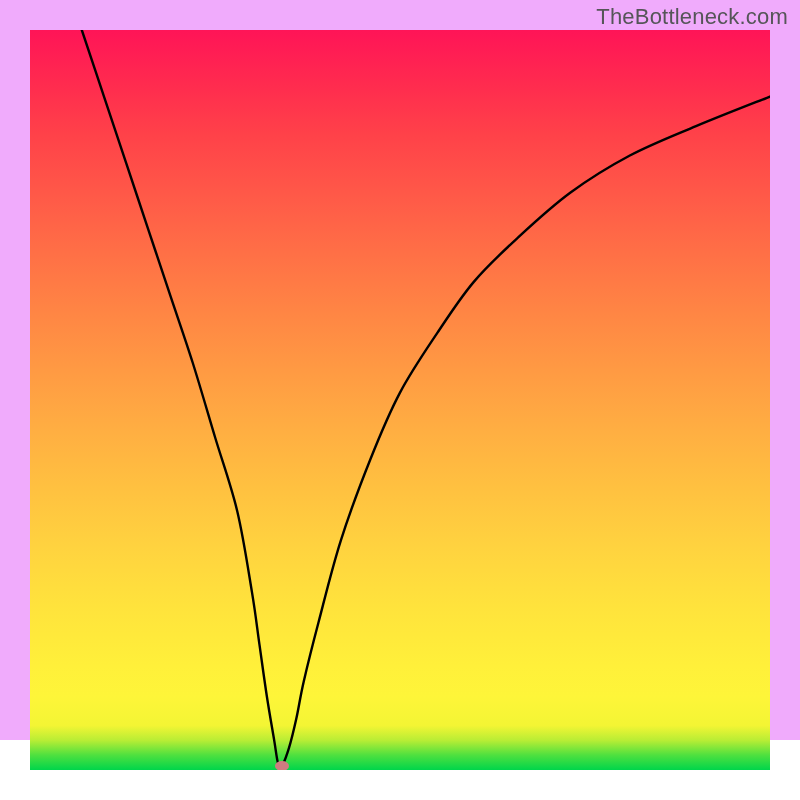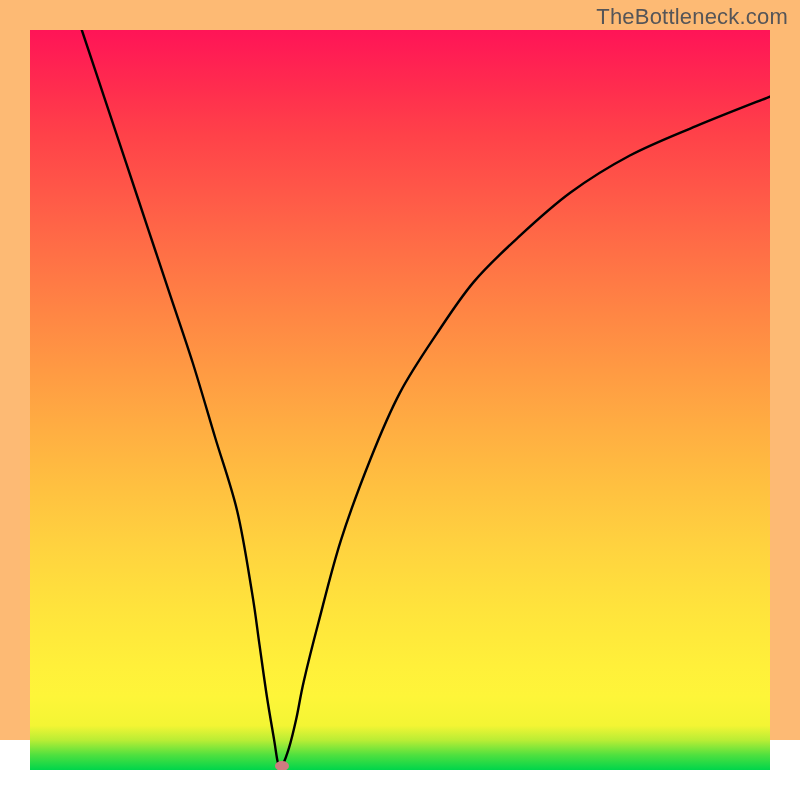--- a/index.html
+++ b/index.html
@@ -7,21 +7,21 @@
     padding: 0;
     width: 800px;
     height: 800px;
     overflow: hidden;
     font-family: Arial, Helvetica, sans-serif;
   }
   .frame {
     position: relative;
     width: 800px;
     height: 740px;
-    background: #fdba74;
+    background: #f0abfc;
   }
   .watermark {
     position: absolute;
     top: 4px;
     right: 12px;
     color: #555558;
     font-size: 22px;
     font-weight: 400;
     letter-spacing: 0.2px;
     z-index: 5;

